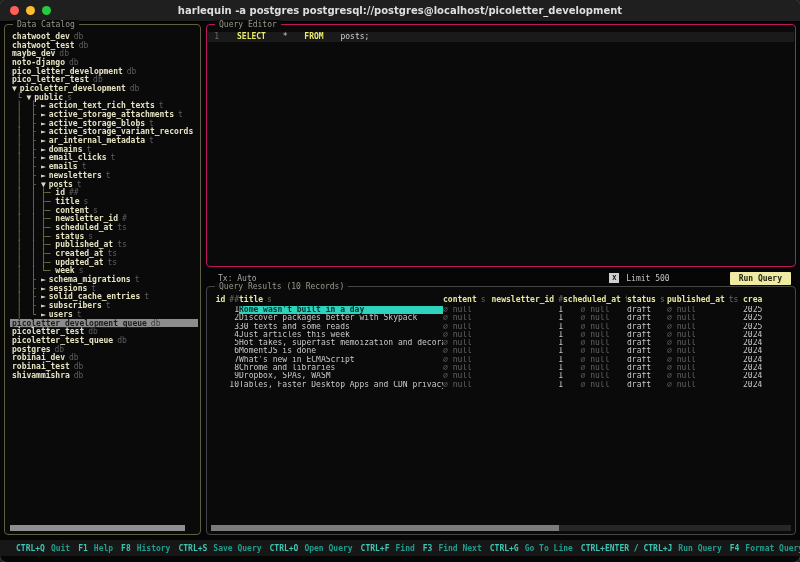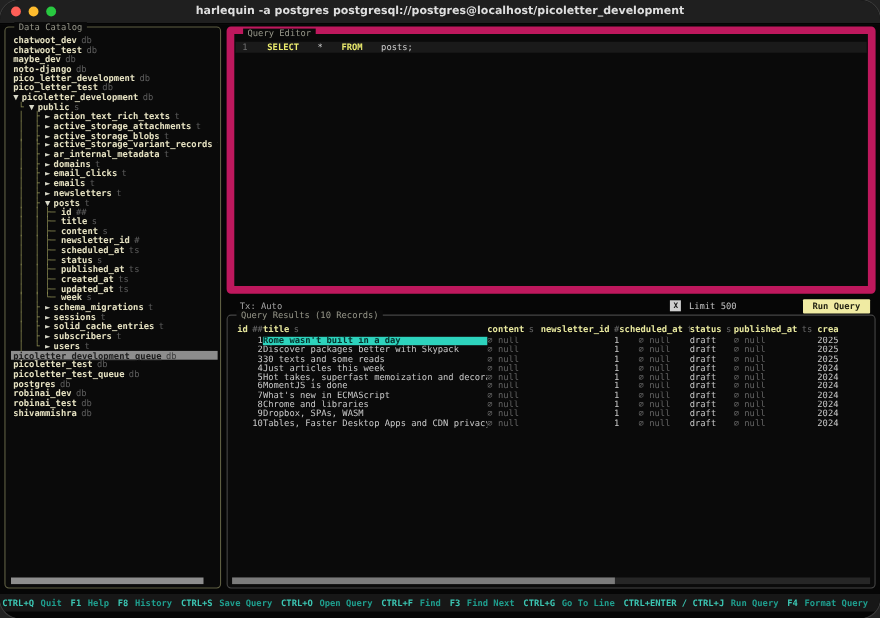--- a/index.html
+++ b/index.html
@@ -1,34 +1,34 @@
 <!DOCTYPE html>
 <html><head>
 <meta charset="utf-8">
 <style>
   * { box-sizing: border-box; }
   html, body { margin:0; padding:0; background:#222; }
   .window {
     position:relative; width:800px; height:562px; background:#060606;
-    border-radius:18px; overflow:hidden; outline:1px solid #3a3a3a;
+    border-radius:7px; overflow:hidden; outline:1px solid #3a3a3a;
     font-family:"DejaVu Sans Mono", monospace;
   }
   
   .titlebar { height:22px; background:#1f1f1f; display:flex; align-items:center; justify-content:center; position:relative; border-bottom:1px solid #000; }
   .lights { position:absolute; left:10px; top:0; height:100%; display:flex; align-items:center; gap:7px; }
   .light { width:9px; height:9px; border-radius:50%; display:inline-block; }
   .light.red { background:#ff5f57; } .light.yellow { background:#febc2e; } .light.green { background:#28c840; }
   .wtitle { font-family:"DejaVu Sans", sans-serif; font-size:10px; font-weight:bold; color:#dfdfdf; }
   
   .content { position:absolute; top:24px; left:4px; right:4px; bottom:27px; display:flex; gap:5px; }
   .panel { position:relative; border-radius:4px; background:#0a0a0a; }
   .panel-title { position:absolute; top:-5px; left:8px; background:#0a0a0a; padding:0 4px; font-size:8px; line-height:10px; color:#97978a; white-space:pre; z-index:2; }
   .sidebar { width:197px; border:1px solid #5f5f43; }
   .right { flex:1; display:flex; flex-direction:column; min-width:0; }
-  .editor { height:243px; border:7px solid #be185d; }
+  .editor { height:243px; border:1px solid #be185d; }
   .txrow { height:19px; display:flex; align-items:center; padding:3px 2px 0 12px; }
   .results { flex:1; border:1px solid #454545; }
   
   .tree { position:absolute; top:7px; left:5px; right:2px; bottom:12px; overflow:hidden; }
   .trow { display:flex; align-items:center; height:8.7px; font-size:8px; line-height:9px; white-space:pre; padding-left:2px; }
   .tpre { color:#8f8f55; }
   .tarrow { color:#d8d8c8; } .tarrow:not(:empty){ margin-right:3px; }
   .tname { color:#e6e2c2; font-weight:bold; }
   .ttype { color:#5d5d5d; } .ttype:not(:empty){ margin-left:4px; }
   .trow.selected { background:#8d8d8d; }
@@ -59,21 +59,21 @@
   .hname { color:#e8e89e; font-weight:bold; }
   .htype { color:#686868; } .htype:not(:empty){ margin-left:4px; }
   .rbody { margin-top:1px; }
   .rrow { height:8.3px; line-height:8.5px; color:#c9c9c9; white-space:pre; }
   .cell { overflow:hidden; }
   .c-id { text-align:right; } .c-newsletter_id { text-align:right; }
   .c-scheduled_at { text-align:center; } .c-published_at { text-align:left; }
   .cell.null { color:#646464; }
   .cell.sel { background:#2dd3bd; color:#05332d; font-weight:bold; }
   
-  .footer { position:absolute; left:0; right:0; bottom:6px; height:16px; background:#171717; display:flex; align-items:center; gap:8px; padding-left:2px; overflow:hidden; }
+  .footer { position:absolute; left:0; right:0; bottom:6px; height:16px; background:#171717; display:flex; align-items:center; gap:8px; padding-left:16px; overflow:hidden; }
   .fitem { display:flex; gap:6px; font-size:8px; font-weight:bold; white-space:pre; }
   .fkey { color:#3cc7b4; }
   .flabel { color:#1f9e8e; }
 </style>
 </head>
 <body>
 
 <div class="window">
   <div class="titlebar">
     <div class="lights">

